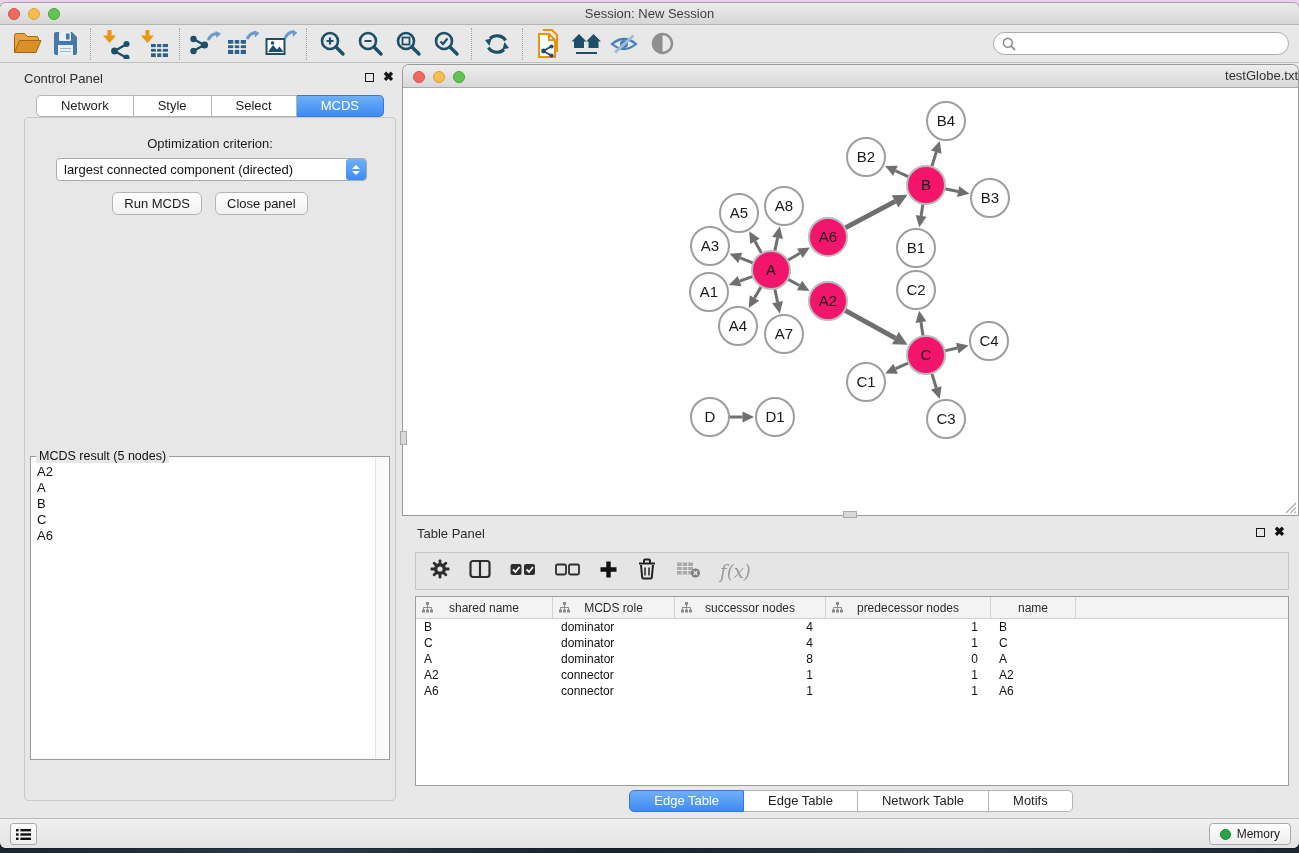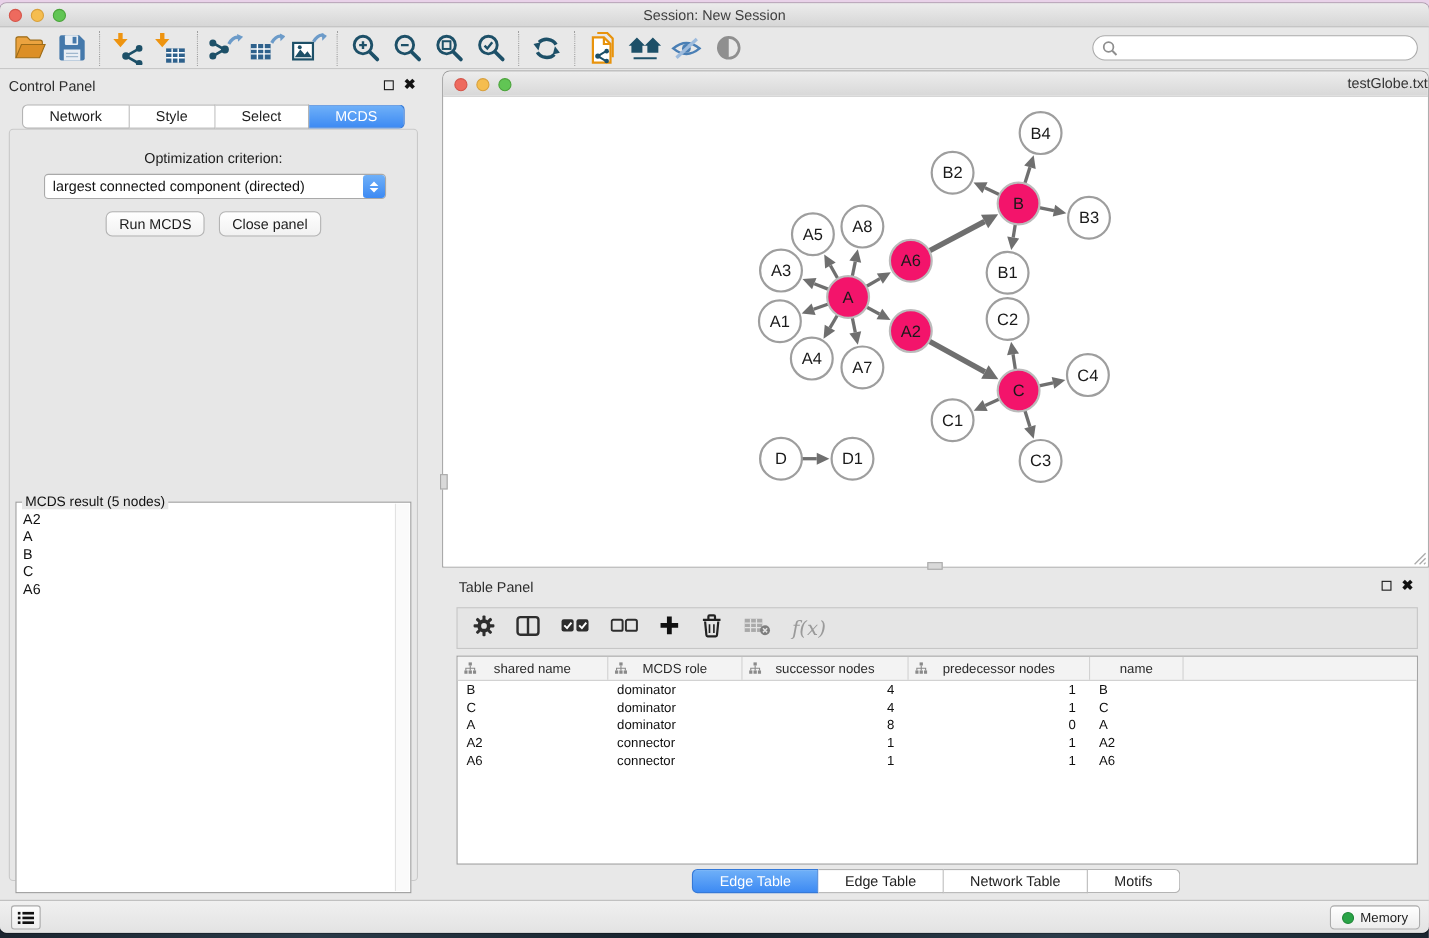--- a/index.html
+++ b/index.html
@@ -29,21 +29,21 @@
   .tb-sep { width:1px; height:32px; border-left:1px dotted #9f9f9f; margin:0 6px; }
   .search-wrap { position:absolute; right:10px; top:7px; width:296px; height:23px;
     background:#fff; border:1px solid #ababab; border-radius:12px;
     display:flex; align-items:center; padding-left:8px; }
   .search-wrap input { border:none; outline:none; flex:1; font-size:12px; background:transparent; height:18px; }
 
   
   .workspace { position:relative; height:755px; background:#e8e8e8; }
 
   
-  .control-panel { position:absolute; left:0; top:2px; width:388px; height:750px; }
+  .control-panel { position:absolute; left:16px; top:2px; width:388px; height:750px; }
   .panel-head { position:relative; height:26px; }
   .panel-head .p-title { position:absolute; left:8px; top:6px; font-size:13px; color:#2c2c2c; }
   .float-ic { position:absolute; top:8px; width:9px; height:9px; border:1.5px solid #1a1a1a; }
   .close-ic { position:absolute; top:4px; font-size:13px; font-weight:bold; color:#111; line-height:16px; }
   .cp-float { right:30px; } .cp-close { right:10px; }
 
   .seg { display:inline-flex; }
   .seg-btn { background:#fff; border:1px solid #b4b4b4; border-left:none; padding:0 24px;
     font-size:13px; color:#222; height:22px; line-height:20px; cursor:default; }
   .seg-btn:first-child { border-left:1px solid #b4b4b4; border-radius:5px 0 0 5px; }
@@ -59,21 +59,21 @@
   .dropdown .dd-text { flex:1; font-size:13px; color:#111; padding-left:7px; white-space:nowrap; overflow:hidden; }
   .dd-stepper { width:20px; height:21px; margin-right:0px; border-radius:3px;
     background:linear-gradient(#6fb0f8,#3d8af3); display:flex; flex-direction:column;
     align-items:center; justify-content:center; gap:2px; }
   .dd-up { width:0; height:0; border-left:4px solid transparent; border-right:4px solid transparent; border-bottom:4.5px solid #fff; }
   .dd-down { width:0; height:0; border-left:4px solid transparent; border-right:4px solid transparent; border-top:4.5px solid #fff; }
   .cp-buttons { position:absolute; top:74px; left:0; right:0; display:flex; justify-content:center; gap:13px; }
   .mac-btn { background:linear-gradient(#ffffff,#f1f1f1); border:1px solid #b4b4b4; border-radius:6px;
     font-size:13px; color:#1b1b1b; height:23px; padding:0 11px; font-family:"Liberation Sans",sans-serif; }
 
-  .result-box { position:absolute; left:5px; right:5px; top:338px; height:356px;
+  .result-box { position:absolute; left:5px; right:5px; top:338px; height:304px;
     border:1px solid #9b9b9b; background:#fff; }
   .result-legend { position:absolute; top:-8px; left:5px; background:#e7e7e7;
     font-size:12.5px; color:#111; padding:0 3px; }
   .result-list { position:absolute; inset:1px 14px 1px 1px; padding:6px 0 0 5px; overflow:hidden; }
   .result-item { font-size:13px; color:#111; line-height:16px; }
   .result-scroll { position:absolute; top:1px; right:1px; bottom:1px; width:13px;
     background:#fafafa; border-left:1px solid #e2e2e2; }
 
   
   .net-window { position:absolute; left:403px; top:2px; width:895px; height:450px;

